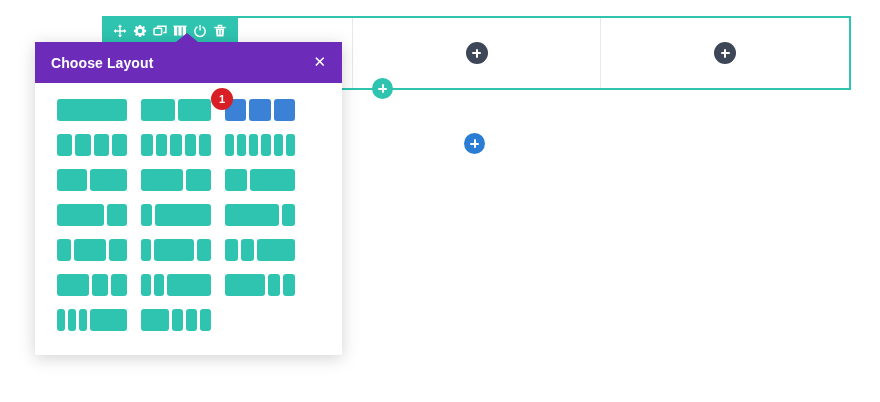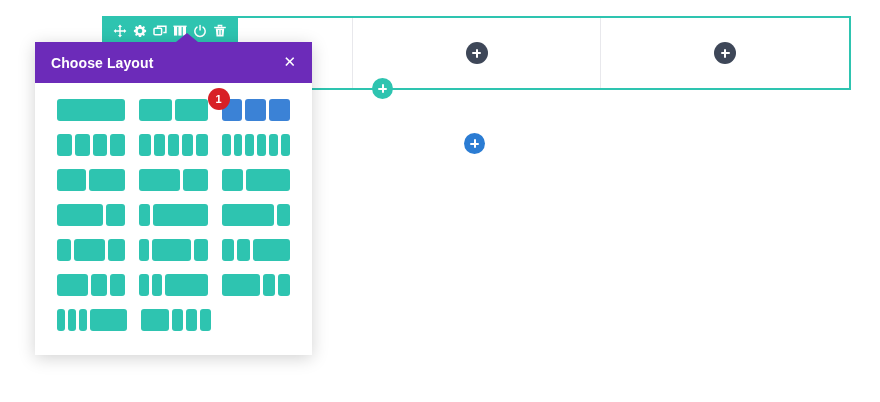--- a/index.html
+++ b/index.html
@@ -119,21 +119,21 @@
     justify-content: center;
     cursor: pointer;
   }
   .tb-icon svg { display: block; }
 
   
   #layout-modal {
     position: absolute;
     left: 35px;
     top: 42px;
-    width: 277px;
+    width: 307px;
     background: #bef264;
     box-shadow: 0 3px 16px rgba(0,0,0,0.18);
     z-index: 8;
   }
   #modal-header {
     background: #6c2bb9;
     height: 41px;
     display: flex;
     align-items: center;
     justify-content: space-between;

